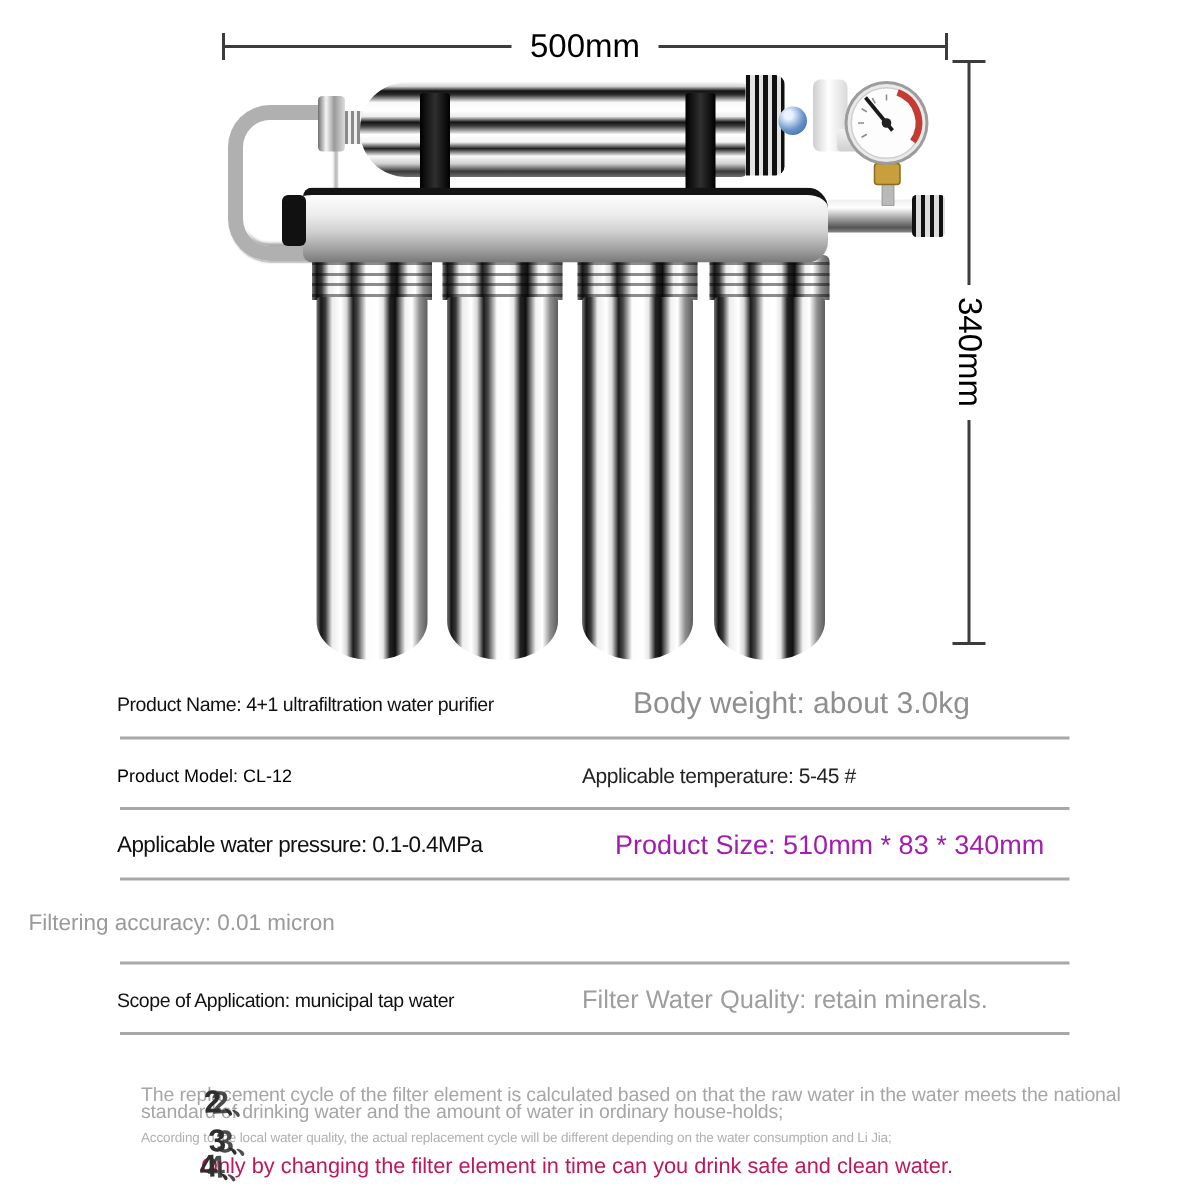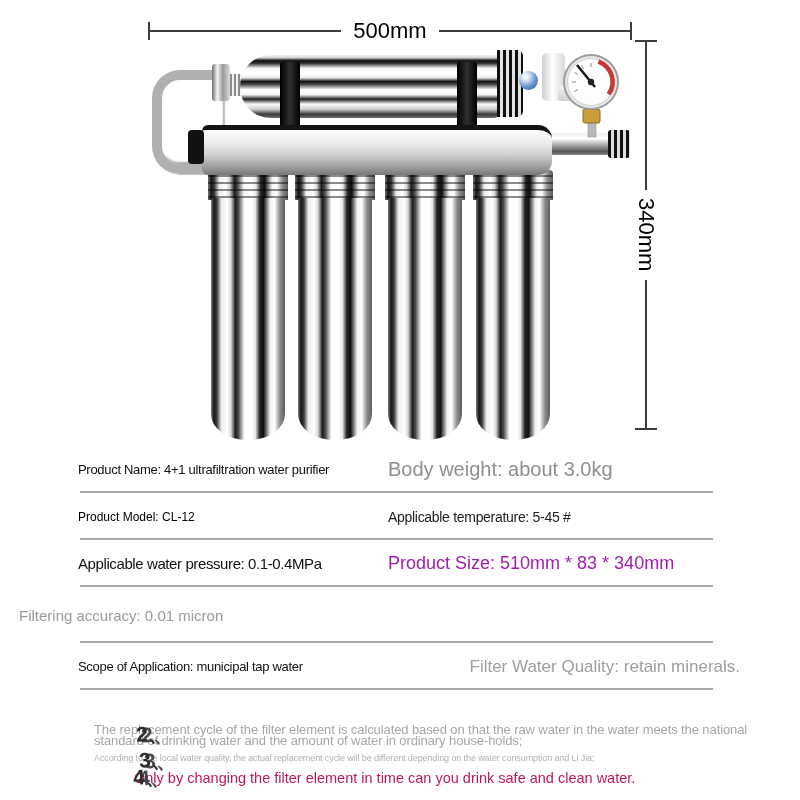--- a/index.html
+++ b/index.html
@@ -60,32 +60,32 @@
   .cap{top:120px;width:80px;height:30px;border-radius:4px 4px 0 0;z-index:2;}
   .cap .ridges{left:0;top:0;width:100%;height:100%;
     background:repeating-linear-gradient(180deg,rgba(0,0,0,0) 0 5px,rgba(0,0,0,.45) 5px 7px);}
   .body{top:148px;width:74px;height:242px;border-radius:3px 3px 36px 36px / 3px 3px 26px 26px;z-index:2;}
 
   
   .spec-table{position:absolute;left:0;top:445px;width:800px;}
   .spec-row{position:relative;display:grid;grid-template-columns:310px 1fr;
             padding-left:78px;padding-right:60px;align-items:center;}
   .spec-row::after{content:"";position:absolute;left:80px;right:87px;bottom:0;height:2px;background:#a8a8a8;}
-  .r1{height:48px;} .r2{height:47px;} .r3{height:47px;} .r4{height:56px;padding-left:19px;} .r5{height:47px;}
+  .r1{height:48px;gap:34px;} .r2{height:47px;} .r3{height:47px;gap:22px;} .r4{height:56px;padding-left:19px;} .r5{height:47px;}
   .cell{white-space:nowrap;}
   .r1 .left {font-size:13px;color:#111;letter-spacing:-0.3px;}
   .r1 .right{font-size:20px;color:#8f8f8f;}
   .r2 .left {font-size:12px;color:#000000;}
   .r2 .right{font-size:14px;color:#222;letter-spacing:-0.3px;}
   .r3 .left {font-size:15px;color:#111;letter-spacing:-0.4px;}
   .r3 .right{font-size:18px;color:#a21caf;}
   .r4 .left {font-size:15px;color:#9a9a9a;}
   .r4 .right{font-size:17px;color:#222;}
   .r5 .left {font-size:13px;color:#111;letter-spacing:-0.3px;}
-  .r5 .right{font-size:17px;color:#9e9e9e;text-align:right;}
+  .r5 .right{font-size:17px;color:#9e9e9e;}
 
   
   .tips-line1{position:absolute;left:78px;top:706px;font-size:13px;color:#8f8f8f;white-space:nowrap;}
   .tips-note2{position:absolute;left:94px;top:724px;width:656px;font-size:13px;line-height:11px;
               color:#a6a6a6;letter-spacing:-0.1px;}
   .tips-note3{position:absolute;left:94px;top:753px;width:660px;font-size:9px;color:#b0b0b0;
               letter-spacing:-0.1px;white-space:nowrap;}
   .tips-note4{position:absolute;left:134px;top:770px;font-size:14.5px;color:#be185d;white-space:nowrap;}
   .mark{position:absolute;font-size:21px;font-weight:bold;color:#2e2e2e;
         text-shadow:5px 1px 0 rgba(46,46,46,.85);transform:rotate(-3deg);}

